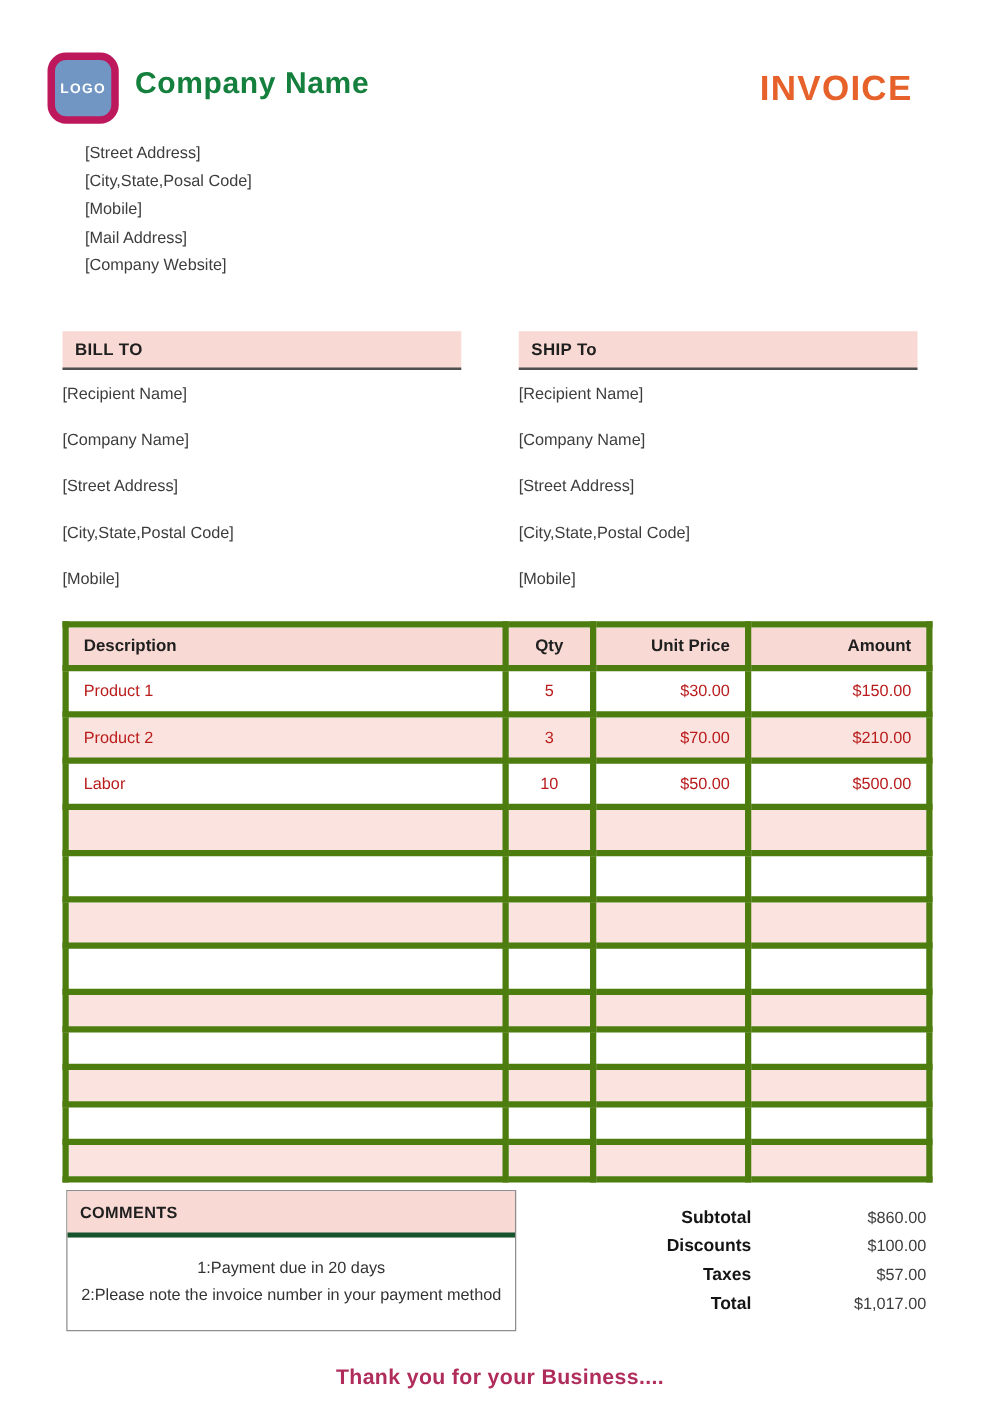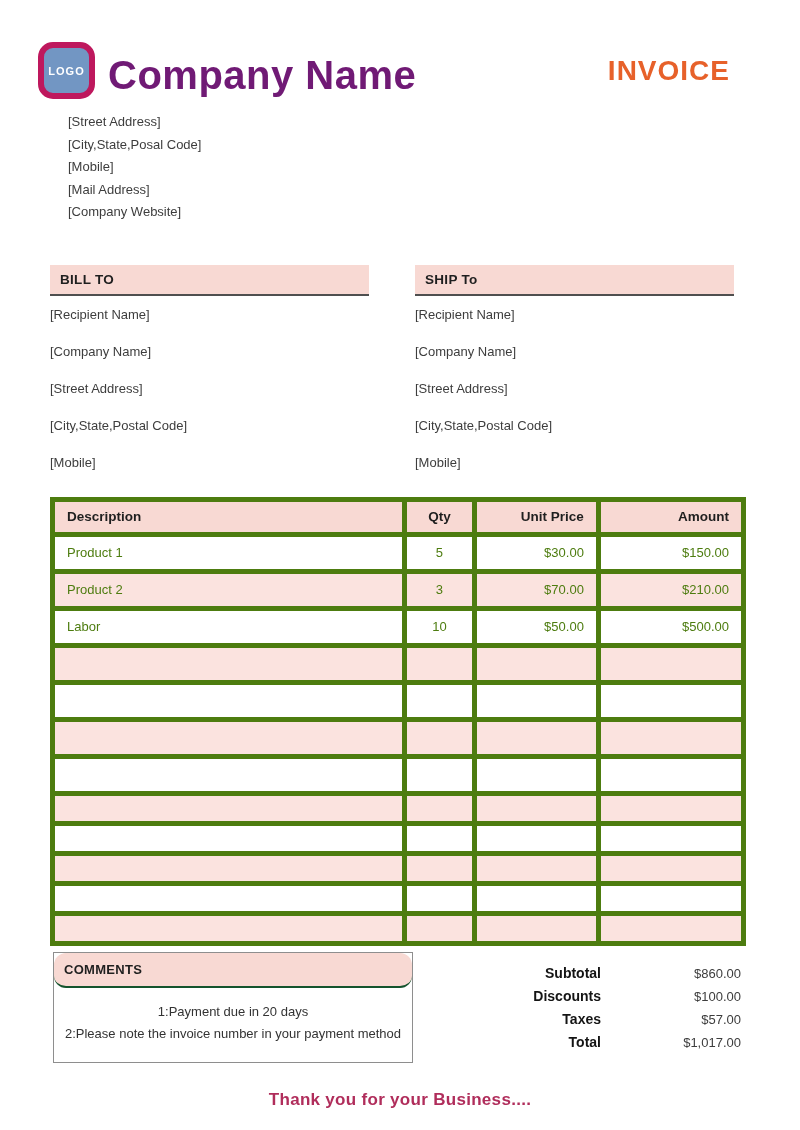--- a/index.html
+++ b/index.html
@@ -14,21 +14,21 @@
   
   .header { display: flex; align-items: flex-start; padding: 42px 70px 0 38px; }
   .logo {
     width: 57px; height: 57px; flex: 0 0 57px;
     background: #7296C3; border: 6px solid #be185d; border-radius: 15px;
     display: flex; align-items: center; justify-content: center;
   }
   .logo span { color: #ffffff; font-weight: bold; font-size: 11px; letter-spacing: 1px; }
   .company-name {
     margin-left: 13px; margin-top: 11px;
-    font-size: 40px; font-weight: bold; color: #701a75; letter-spacing: 0.5px;
+    font-size: 24px; font-weight: bold; color: #15803d; letter-spacing: 0.5px;
     white-space: nowrap;
   }
   .invoice-title {
     margin-left: auto; margin-top: 13px;
     font-size: 28px; font-weight: bold; color: #E7612A; letter-spacing: 1px;
   }
 
   
   .info-row { display: flex; justify-content: space-between; padding: 12px 59px 0 68px; }
   .company-address { font-size: 13px; color: #3d3d3d; line-height: 22.5px; }
@@ -53,28 +53,28 @@
   th, td { border: 5px solid #4d7c0f; font-size: 13px; padding: 0 12px; overflow: hidden; }
   thead tr { height: 35px; }
   th { background: #F8D9D3; font-size: 13.5px; color: #1f1f1f; font-weight: bold; }
   .c-desc  { width: 51%; text-align: left; }
   .c-qty   { width: 10%; text-align: center; }
   .c-price { width: 18%; text-align: right; }
   .c-amt   { width: 21%; text-align: right; }
   tbody tr { height: 37px; }
   tbody tr:nth-child(even) { background: #FBE3DF; }
   tbody tr:nth-child(n+8) { height: 30px; }
-  tbody td { color: #4d7c0f; padding-left: 12px; }
+  tbody td { color: #b91c1c; padding-left: 12px; }
 
   
   .bottom { display: flex; padding: 6px 59px 0 53px; }
   .comments { width: 360px; border: 1px solid #8e8e8e; }
   .comments-header {
-    background: #F8D9D3; border-bottom: 2px solid #14532d;
-    padding: 9px 10px; font-weight: bold; font-size: 13px; color: #1f1f1f; letter-spacing: 0.3px; border-radius: 12px;
+    background: #F8D9D3; border-bottom: 4px solid #14532d;
+    padding: 9px 10px; font-weight: bold; font-size: 13px; color: #1f1f1f; letter-spacing: 0.3px;
   }
   .comments-body { padding: 13px 10px; font-size: 13px; color: #333; line-height: 22.5px; min-height: 74px; text-align: center; }
   .totals { margin-left: auto; width: 260px; padding-top: 10px; }
   .totals-row { display: flex; line-height: 23px; align-items: baseline; }
   .totals-label { flex: 1; text-align: right; font-weight: bold; font-size: 14px; color: #141414; }
   .totals-value { width: 140px; text-align: right; font-size: 13px; color: #3d3d3d; }
 
   
   .footer { text-align: center; margin-top: 27px; font-size: 17px; font-weight: bold; color: #B02D5B; letter-spacing: 0.3px; }
 </style>

